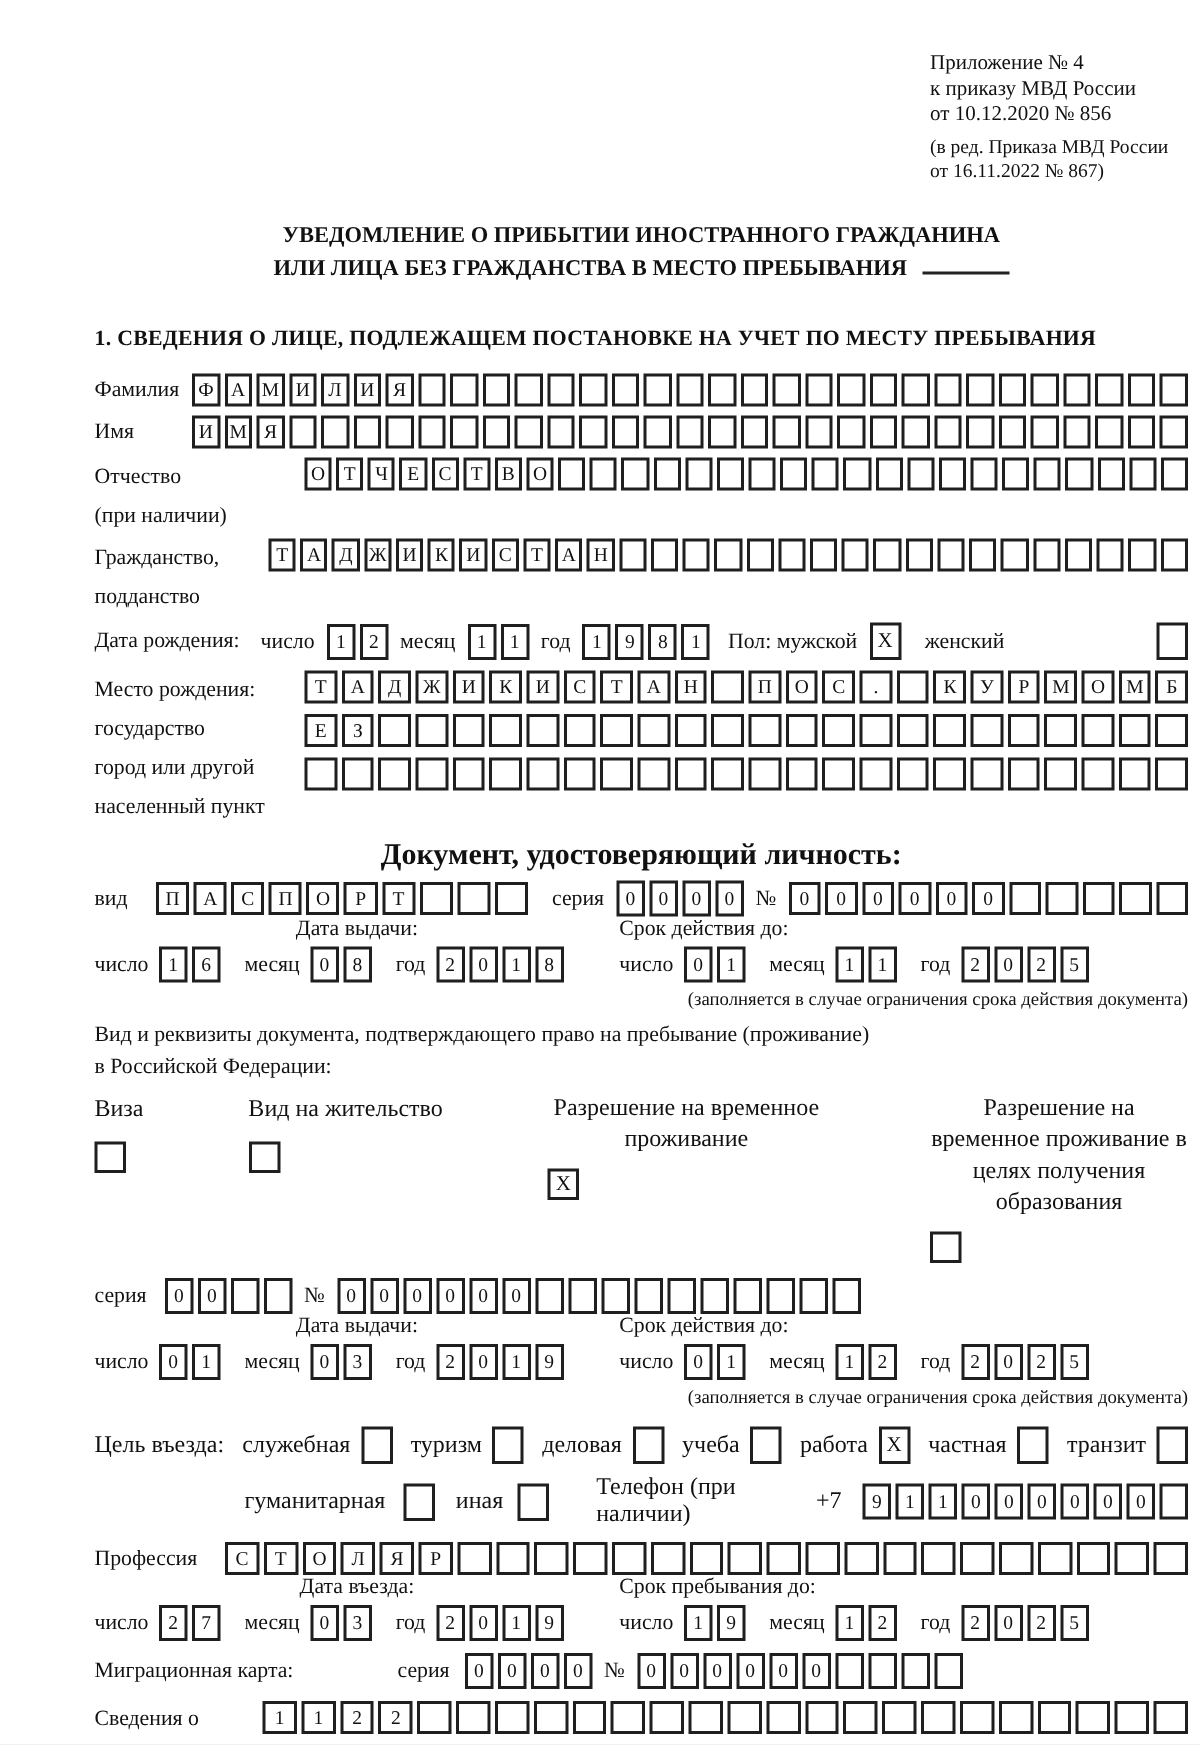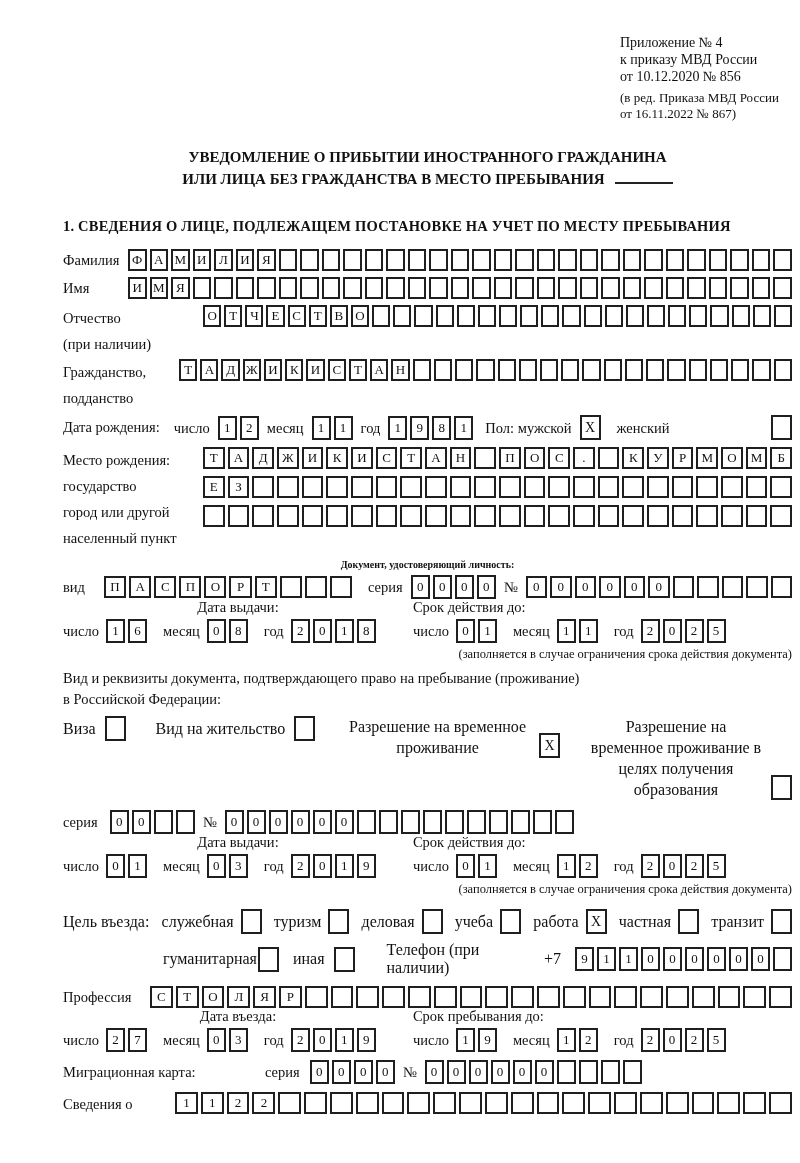--- a/index.html
+++ b/index.html
@@ -33,36 +33,36 @@
   .strip .box { flex:1 1 0; height:22px; border:2px solid #1f1f1f; display:flex;
                 align-items:center; justify-content:center; font-size:13px; background:#fff; }
   .strip.fixed { flex:0 0 auto; }
   .strip.fixed .box { flex:0 0 19px; width:19px; height:24px; }
 
   .cbox { width:21px; height:25px; border:2px solid #1f1f1f; display:inline-flex; flex:0 0 21px;
           align-items:center; justify-content:center; font-size:14px; background:#fff; }
 
   .stack { flex:1; display:flex; flex-direction:column; gap:7px; }
 
-  .center-bold { text-align:center; font-weight:bold; font-size:10px; margin-top:8px; }
+  .center-bold { text-align:center; font-weight:bold; font-size:20px; margin-top:8px; }
 
   .inline-lbl { margin:0 8px; line-height:24px; }
 
   .dates-head { display:flex; font-size:14.5px; margin-top:0; }
   .dates-head .lh { flex:0 0 48%; text-align:center; }
   .dates-head .rh { flex:1; text-align:left; }
   .dates { display:flex; margin-top:3px; font-size:14.5px; }
   .dgroup { display:flex; align-items:center; gap:4px; }
   .dgroup.left { flex:0 0 48%; }
   .dgroup .dl { margin-right:3px; }
   .dgroup .dl2 { margin-left:12px; }
   .note { text-align:right; font-size:12.5px; margin-top:4px; }
 
   .opts { display:flex; justify-content:space-between; margin-top:8px; align-items:flex-start; }
-  .opt { display:flex; gap:9px; align-items:flex-end; }
+  .opt { display:flex; gap:9px; align-items:flex-start;flex-direction:column; }
   .opt .olbl { line-height:24px; }
   .opt .olbl.wrap { text-align:center; line-height:21px; }
   .opt .olbl.w185 { width:185px; }
   .opt .olbl.w172 { width:172px; }
 
   .purpose { display:flex; justify-content:space-between; align-items:center; margin-top:12px; }
   .purpose .p-item { display:flex; gap:7px; align-items:center; }
   .purpose2 { display:flex; align-items:center; margin-top:7px; margin-left:100px; gap:14px; }
 
   .mig { display:flex; align-items:center; margin-top:8px; font-size:14.5px; }
@@ -569,21 +569,21 @@
       <span>частная</span>
       <span class="cbox"></span>
     </span>
     <span class="p-item">
       <span>транзит</span>
       <span class="cbox"></span>
     </span>
   </div>
 
   <div class="purpose2">
-    <span class="p-item" style="display:flex; gap:1px; align-items:center;">
+    <span class="p-item" style="display:flex; gap:12px; align-items:center;">
       <span>гуманитарная</span>
       <span class="cbox"></span>
     </span>
     <span class="p-item" style="display:flex; gap:9px; align-items:center;">
       <span>иная</span>
       <span class="cbox"></span>
     </span>
     <span style="margin-left:18px;">Телефон (при наличии)</span>
     <span style="margin-left:22px;">+7</span>
     <span class="strip fixed">

